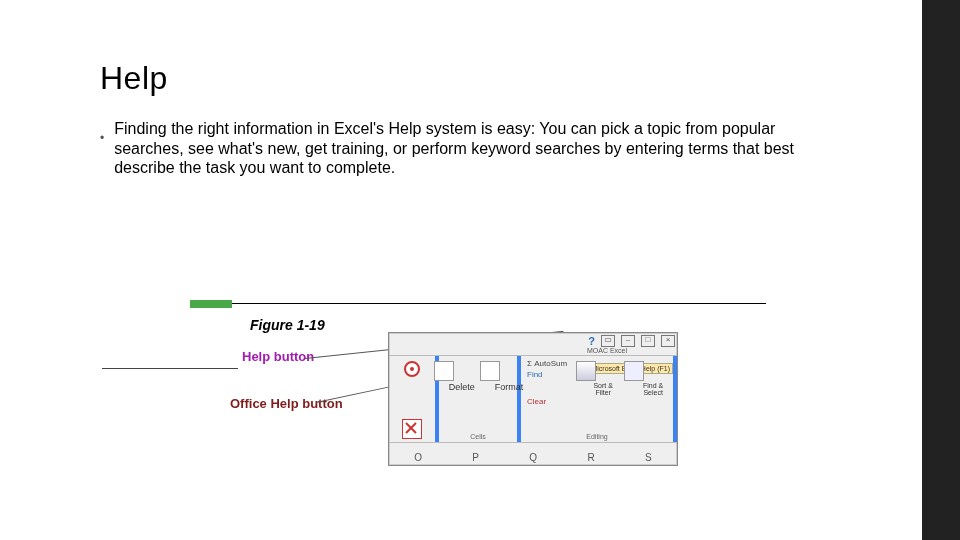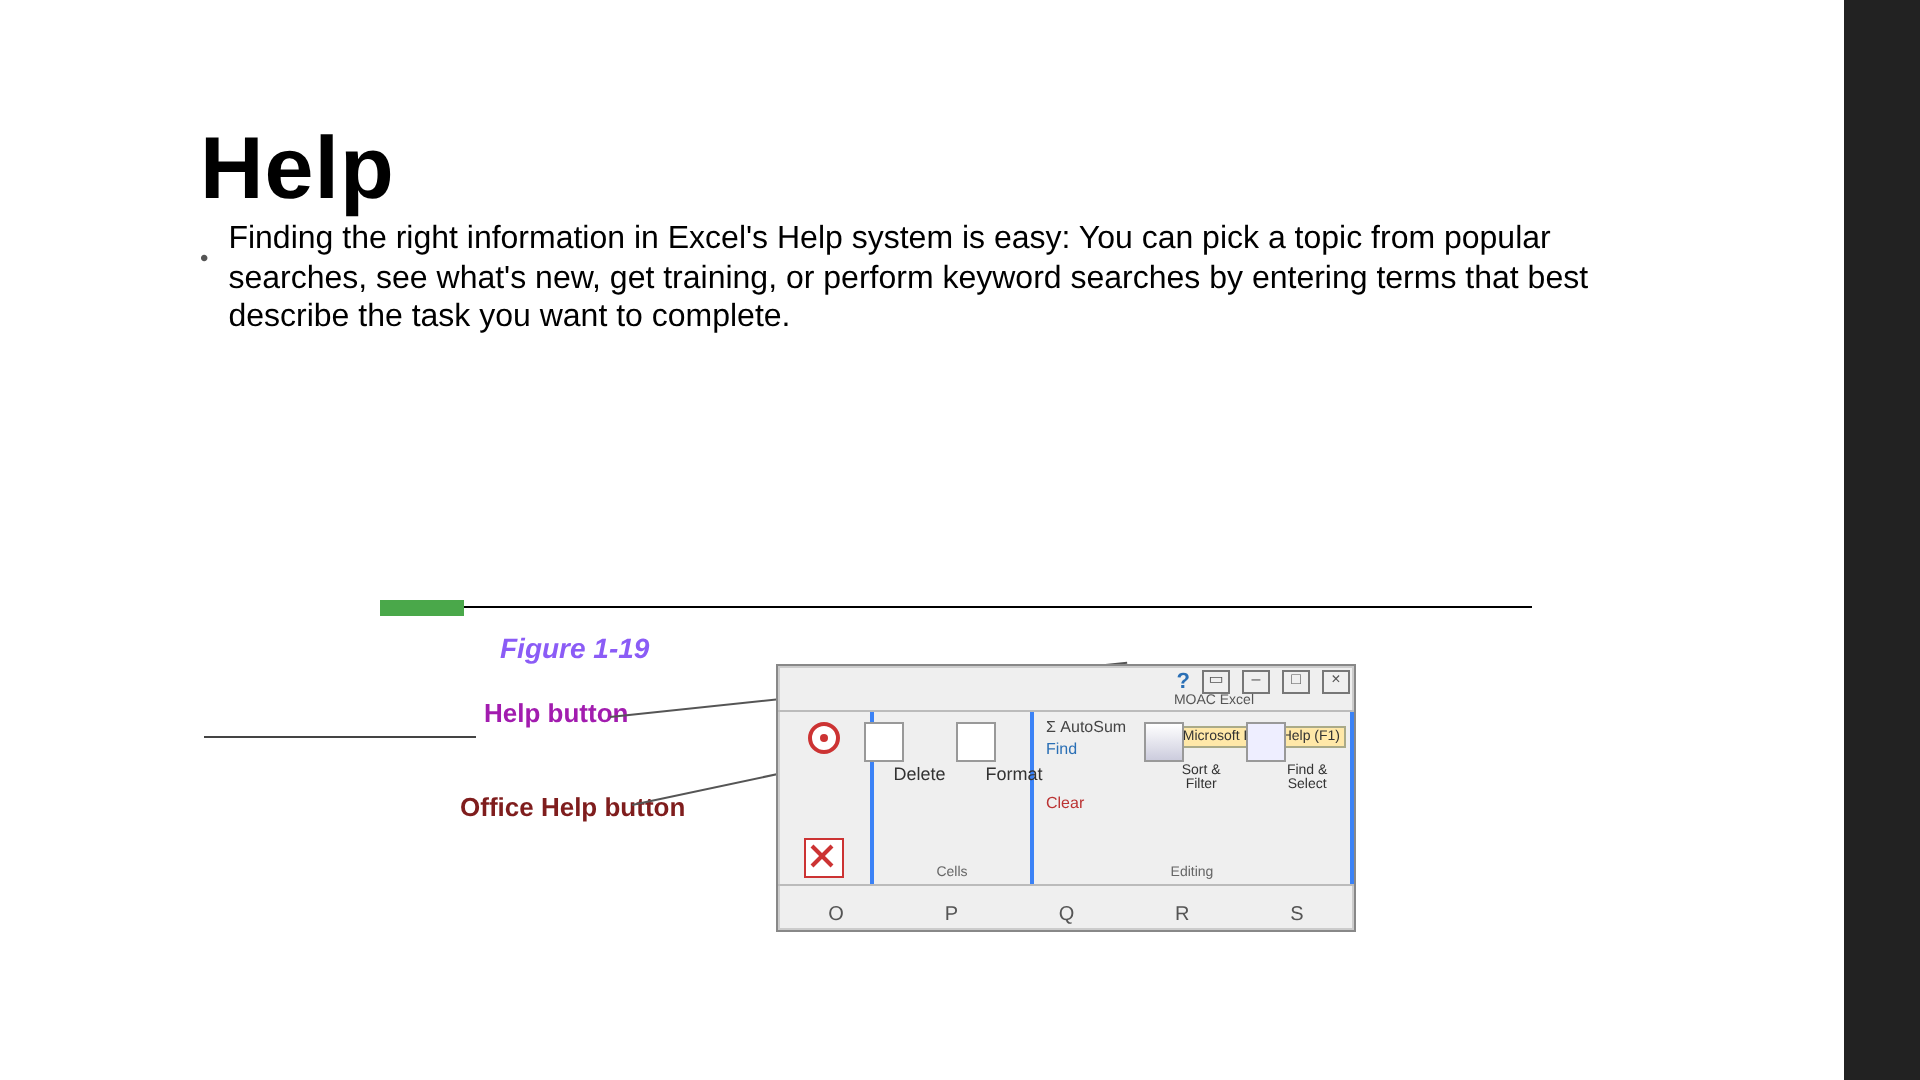--- a/index.html
+++ b/index.html
@@ -1,33 +1,33 @@
 <!DOCTYPE html>
 <html><head>
 <meta charset="utf-8">
 <style>
   html,body{margin:0;padding:0;width:960px;height:540px;background:#fff;font-family:Arial,Helvetica,sans-serif;color:#000;overflow:hidden;}
   .slide{position:relative;width:960px;height:540px;box-sizing:border-box;padding:60px 80px 30px 100px;}
   .side-bar{position:absolute;right:0;top:0;width:38px;height:540px;background:#222;}
-  .title{font-size:44px;font-weight:700;margin:0 0 0 0;letter-spacing:0.5px;}
+  .title{font-size:32px;font-weight:400;margin:0 0 22px 0;letter-spacing:0.5px;}
   .bullet-block{display:flex;align-items:flex-start;max-width:720px;}
   .bullet-dot{font-size:12px;line-height:30px;margin-right:10px;margin-top:4px;color:#555;}
   .bullet-text{font-size:16px;line-height:1.22;font-weight:400;}
   .accent{position:absolute;left:190px;top:300px;width:42px;height:8px;background:#4aa84a;}
   .hr-line{position:absolute;left:232px;top:303px;width:534px;height:0;border-top:1px solid #000;}
   .hr-line2{position:absolute;left:102px;top:368px;width:136px;height:0;border-top:1px solid #444;}
   .figure-wrap{position:absolute;left:250px;top:316px;width:430px;}
-  .fig-caption{color:#8b5cf6;font-weight:700;font-size:14px;font-style:italic;}
+  .fig-caption{color:#000000;font-weight:700;font-size:14px;font-style:italic;}
   .label-help{position:absolute;left:242px;top:349px;font-size:13px;color:#a21caf;font-weight:600;}
   .label-office{position:absolute;left:230px;top:396px;font-size:13px;color:#7f1d1d;font-weight:700;}
   .ribbon{position:absolute;left:388px;top:332px;width:288px;height:132px;border:1px solid #888;background:#efefef;box-shadow:0 0 0 1px #ccc inset;font-size:8px;color:#333;}
   .ribbon .topbar{position:absolute;top:2px;right:2px;display:flex;gap:6px;align-items:center;}
   .ribbon .win-ic{width:12px;height:10px;border:1px solid #777;font-size:8px;text-align:center;line-height:8px;color:#555;}
   .ribbon-body{position:absolute;top:22px;left:0;right:0;bottom:22px;border-top:1px solid #bbb;border-bottom:1px solid #bbb;display:flex;}
-  .rgroup{flex:0 0 auto;border-right:2px solid #3b82f6;padding:4px 6px 2px 6px;display:flex;flex-direction:column;align-items:center;justify-content:space-between;position:relative;}
+  .rgroup{flex:0 0 auto;border-right:4px solid #3b82f6;padding:4px 6px 2px 6px;display:flex;flex-direction:column;align-items:center;justify-content:space-between;position:relative;}
   .rgroup .glabel{font-size:7px;color:#666;margin-top:auto;}
   .big-ic{width:18px;height:18px;border:1px solid #999;background:#fff;margin:1px;}
   .big-ic.red{border-color:#c33;}
   .smallrow{display:flex;gap:4px;}
   .txtcol{display:flex;flex-direction:column;gap:2px;font-size:8px;color:#444;line-height:1.1;}
   .txtcol span{white-space:nowrap;}
   .sig{font-size:9px;padding-left:16px;}
   .cols{position:absolute;left:0;right:0;bottom:2px;display:flex;justify-content:space-around;font-size:10px;color:#555;}
   .tooltip{position:absolute;right:4px;top:30px;background:#ffe8a8;border:1px solid #aa8;font-size:7px;padding:1px 2px;white-space:nowrap;}
   .lead-line1{position:absolute;left:305px;top:358px;width:260px;height:0;border-top:1px solid #555;transform:rotate(-6deg);transform-origin:left center;}

